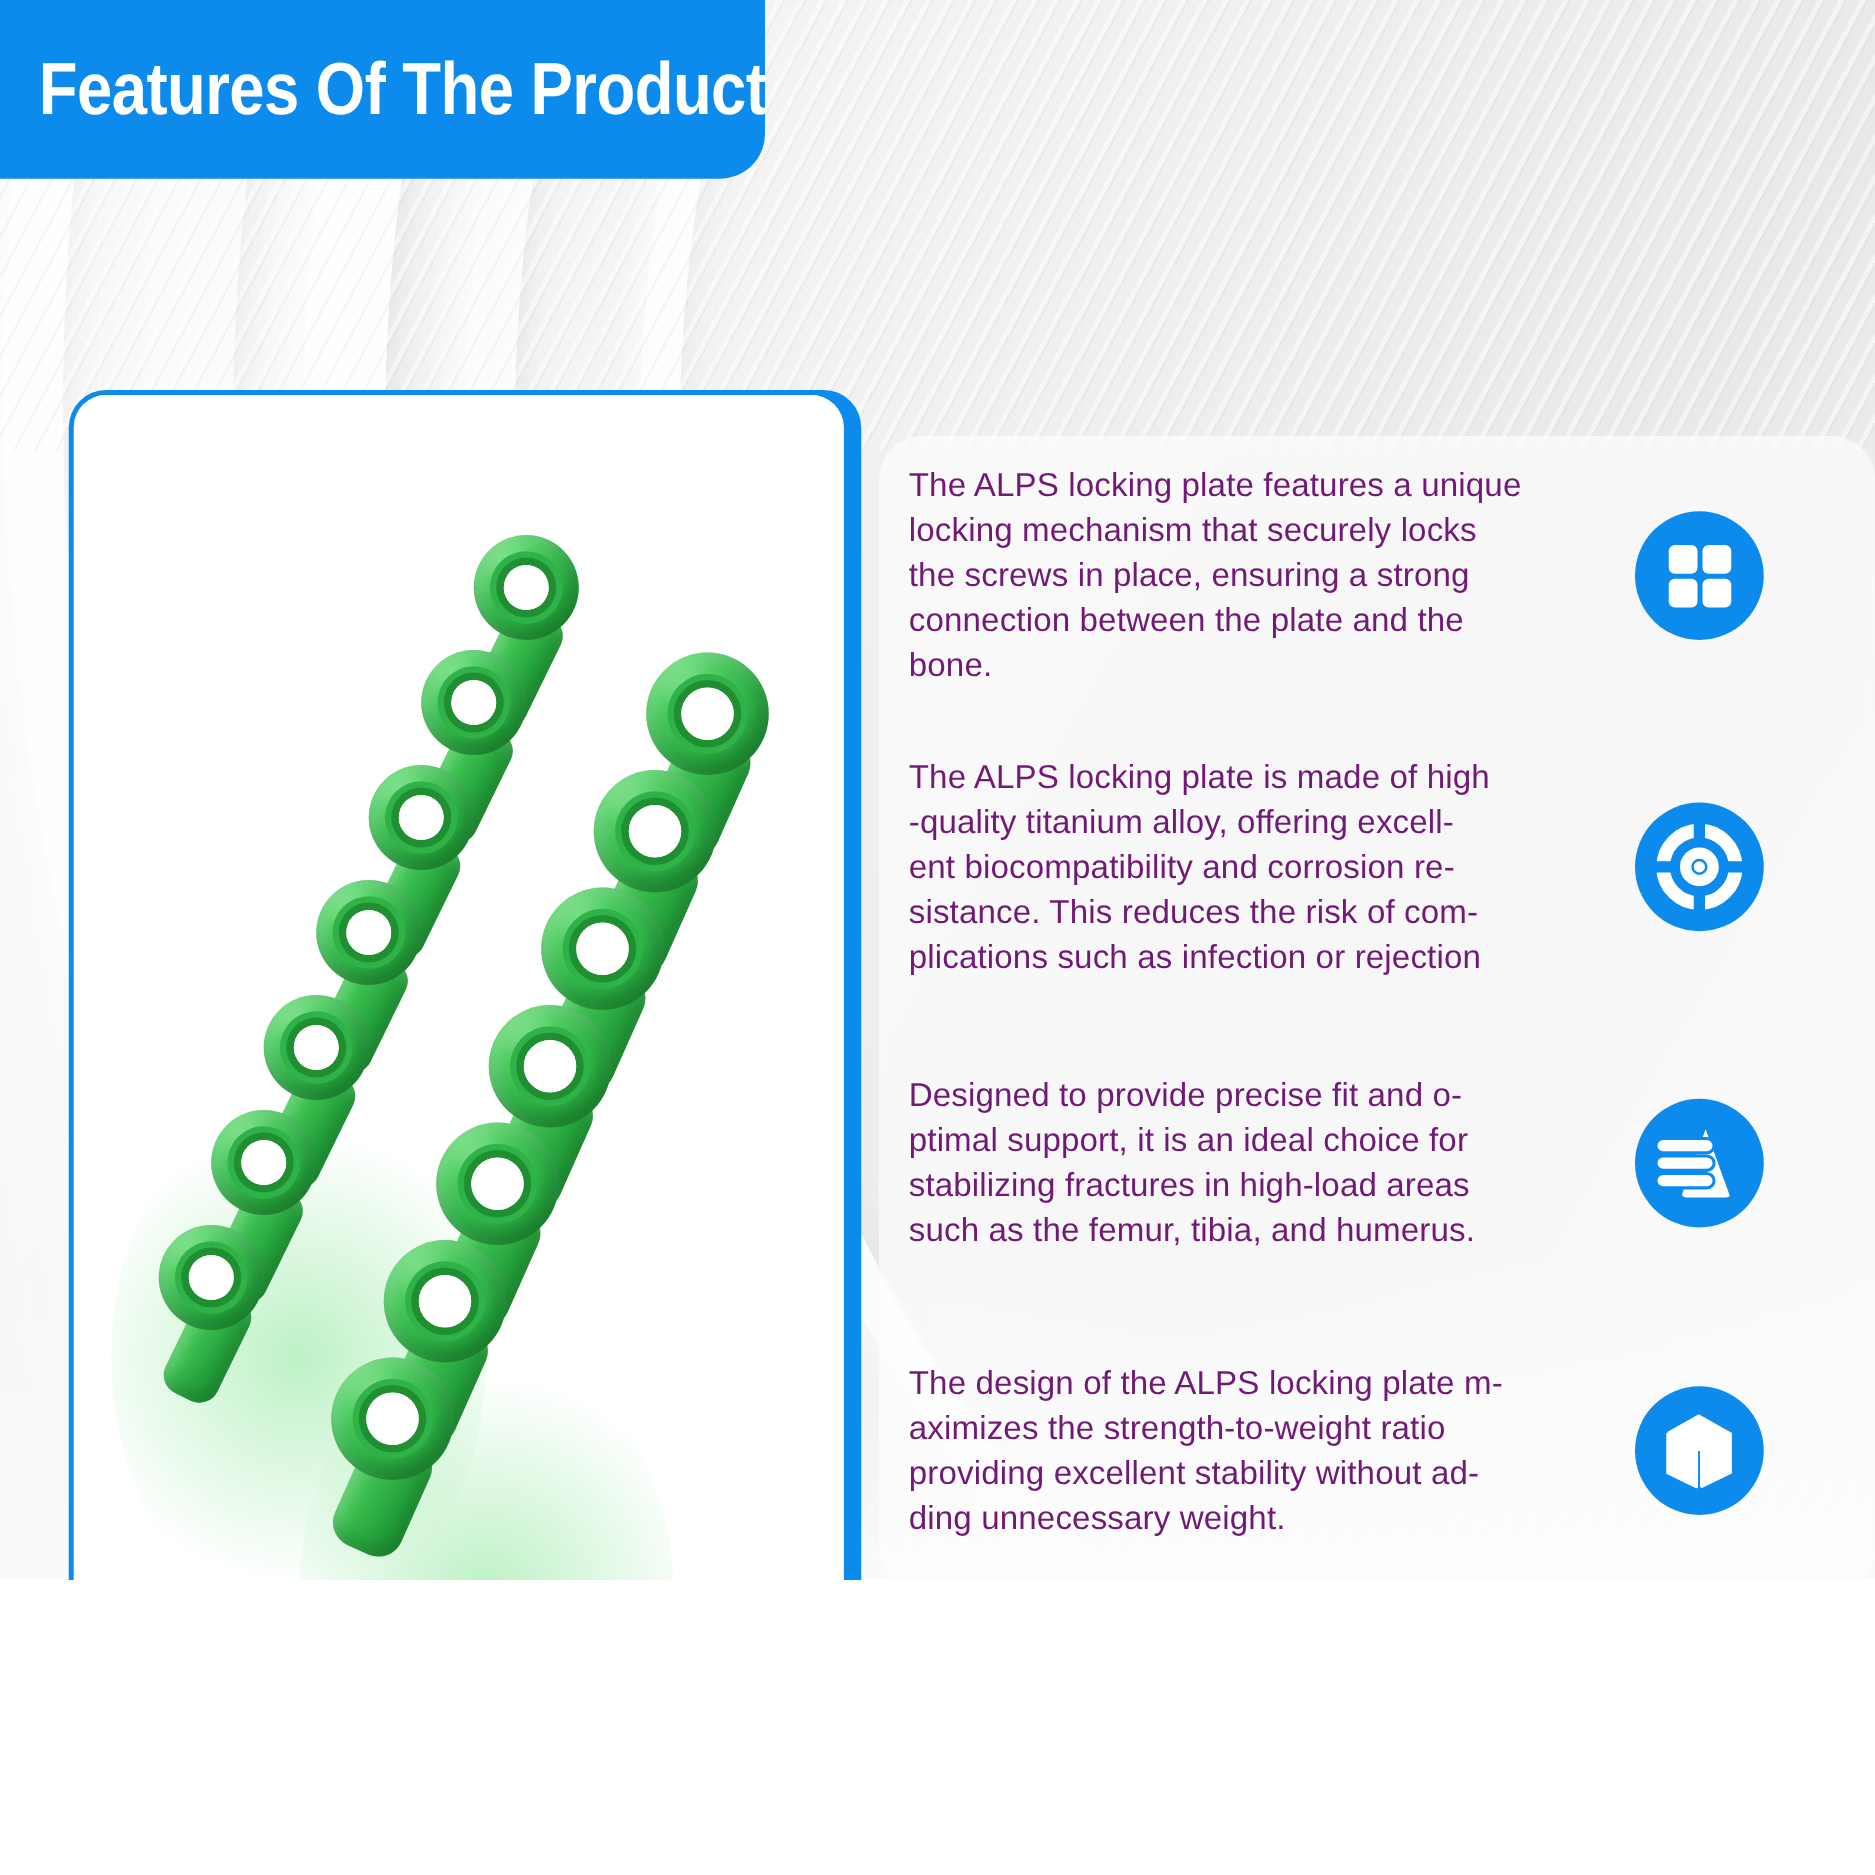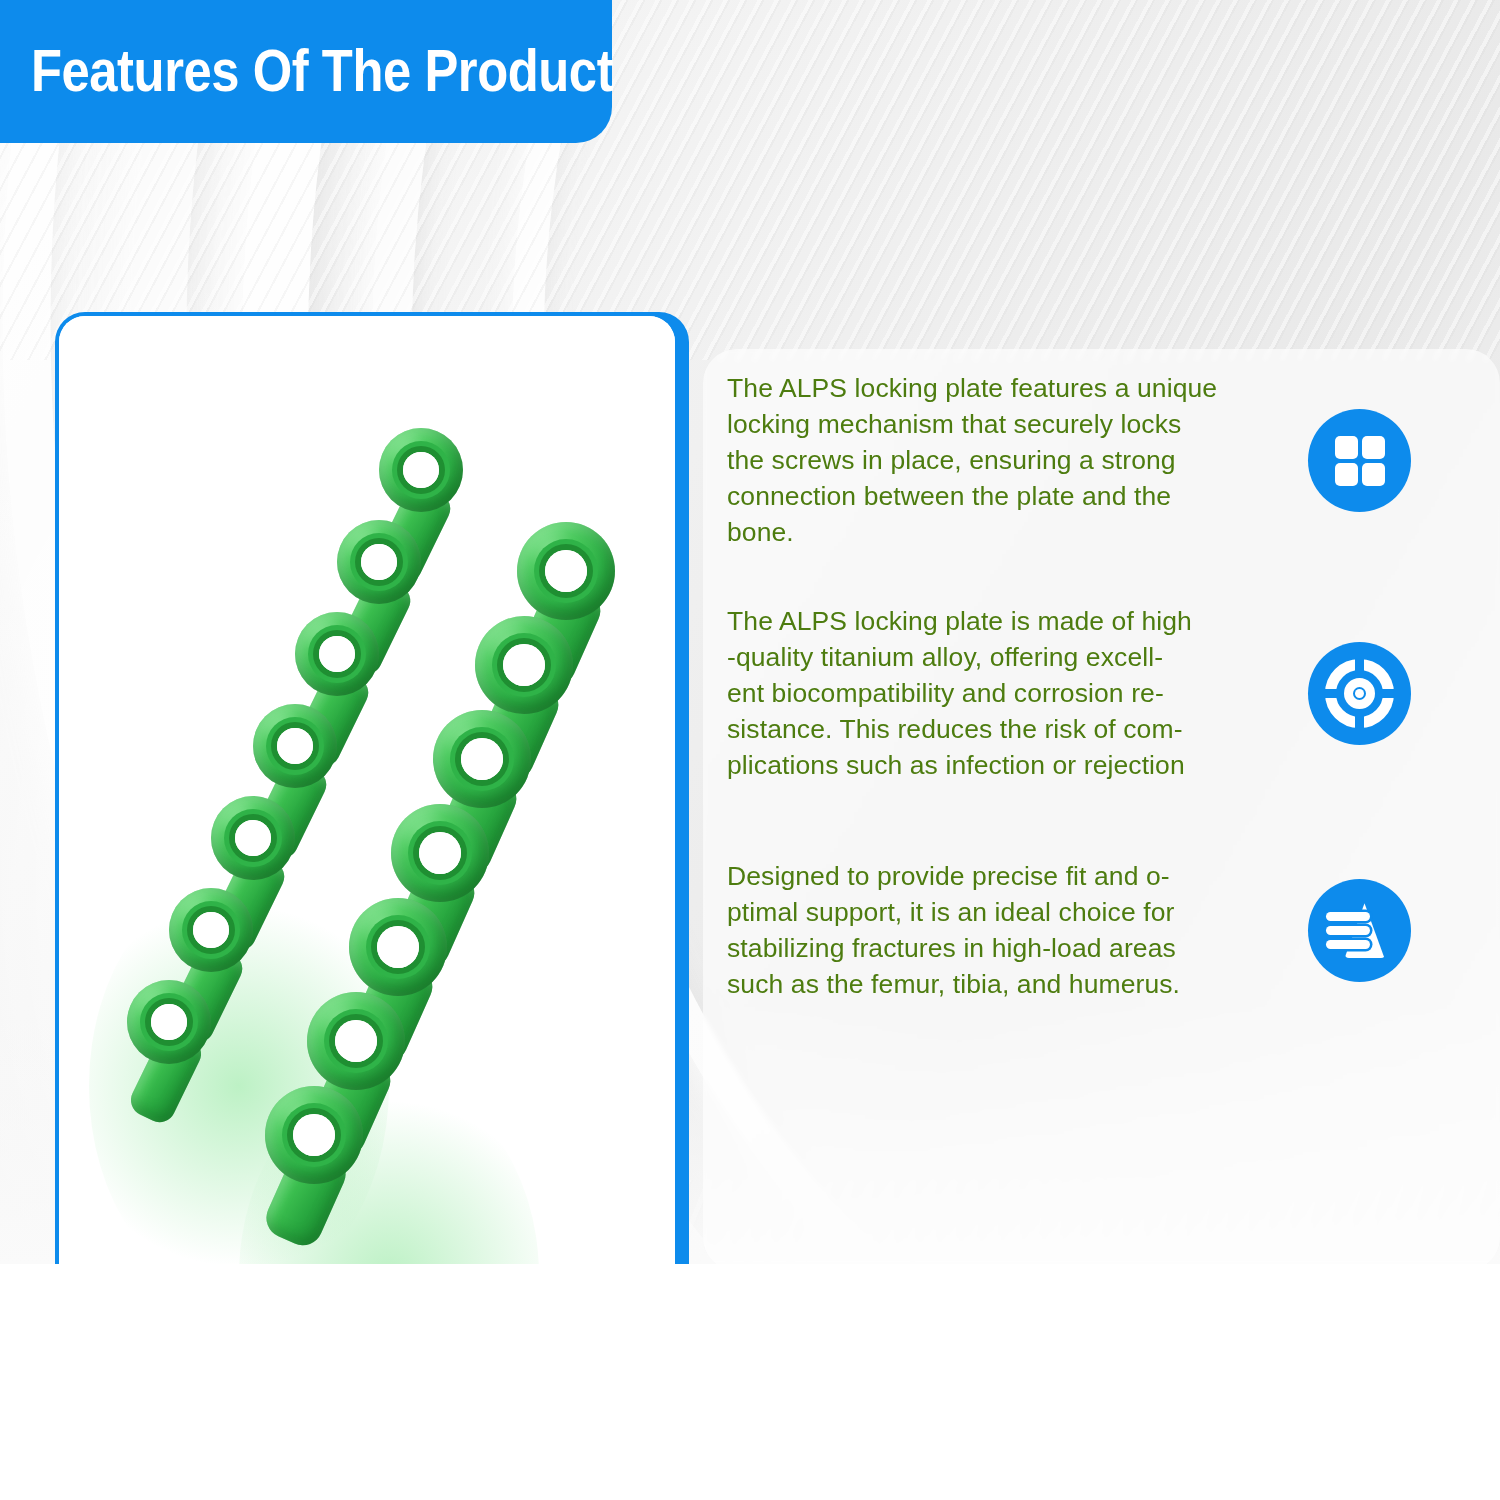--- a/index.html
+++ b/index.html
@@ -221,21 +221,21 @@
   .feature-row{
     position:absolute;
     left:0;
     width:797px;
     display:flex;
     align-items:center;
   }
   .feature-text{
     width:540px;
     padding-left:24px;
-    color:#4d7c0f;
+    color:#701a75;
     font-size:26.5px;
     line-height:1.355;
     letter-spacing:.1px;
     white-space:pre-line;
   }
   .icon-wrap{
     width:232px;
     display:flex;
     justify-content:center;
     align-items:center;
@@ -472,16 +472,29 @@
           <span class="gap gv1"></span>
           <span class="gap gv2"></span>
           <span class="gap gh1"></span>
           <span class="gap gh2"></span>
           <span class="inner"></span>
           <span class="dot"></span>
         </div>
       </div>
     </div>
 
+    <div class="feature-row" style="top:740px;">
+      <div class="feature-text">The design of the ALPS locking plate m-
+aximizes the strength-to-weight ratio
+providing excellent stability without ad-
+ding unnecessary weight.</div>
+      <div class="icon-wrap">
+        <div class="icon-circle ic-box">
+          <span class="b-top"></span>
+          <span class="b-left"></span>
+          <span class="b-right"></span>
+        </div>
+      </div>
+    </div>
 
   </div>
 
 </div>
 
 </body></html>

